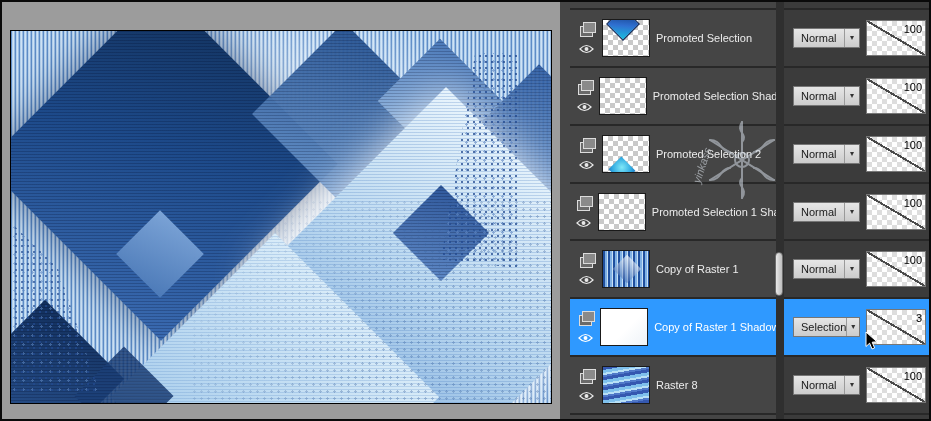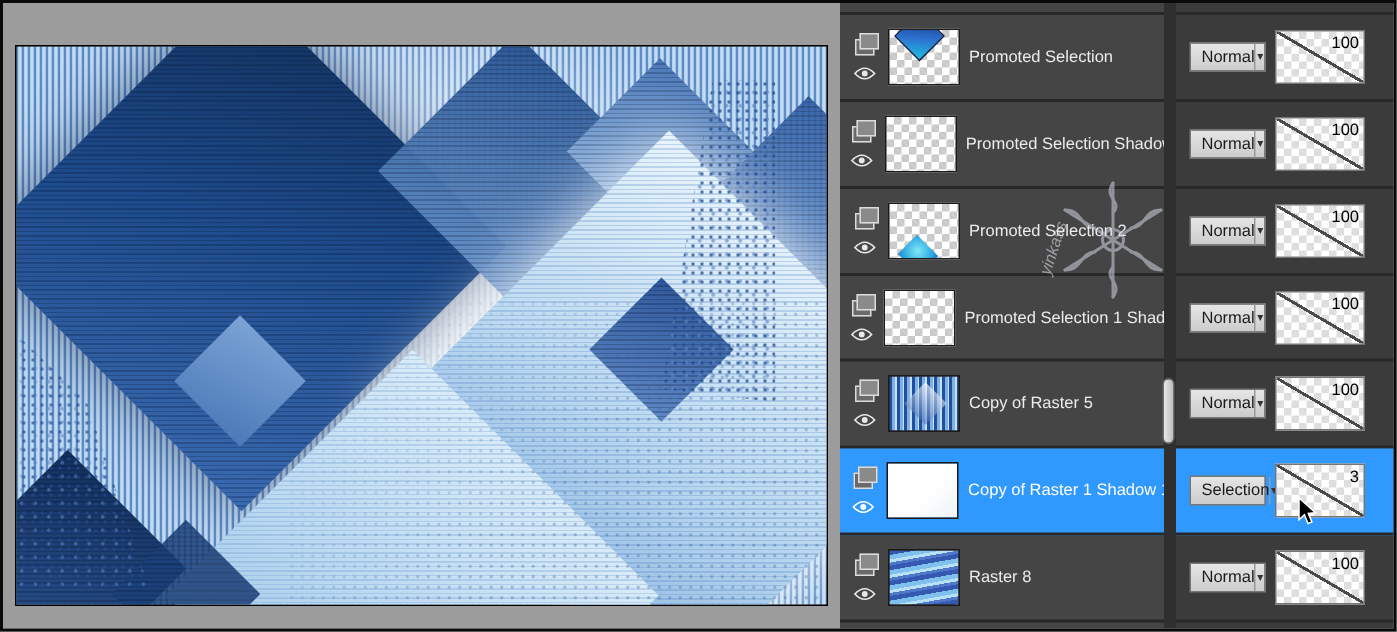--- a/index.html
+++ b/index.html
@@ -59,21 +59,21 @@
       -webkit-mask-image:linear-gradient(135deg, rgba(0,0,0,0) 10%, #000 60%);
       mask-image:linear-gradient(135deg, rgba(0,0,0,0) 10%, #000 60%);}
   
   .panel-left{position:absolute; left:558px; top:0; width:216px; height:100%;
       background:#454545; display:flex; flex-direction:column; padding:6px 0 4px 0; box-sizing:border-box;}
   .scrolltrack{position:absolute; left:774px; top:0; width:8px; height:100%; background:#2f2f2f;}
   .scrollhandle{position:absolute; left:773px; top:250px; width:8px; height:44px;
       background:linear-gradient(90deg,#e8e8e8,#bdbdbd); border:1px solid #6e6e6e; border-radius:4px; box-sizing:border-box;}
   .panel-right{position:absolute; left:782px; top:0; right:0; height:100%;
       background:#3b3b3b; display:flex; flex-direction:column; padding:6px 0 4px 0; box-sizing:border-box;}
-  .lrow{flex:1; display:flex; align-items:center; border-bottom:2px solid #282828; padding-left:6px; position:relative;}
+  .lrow{flex:1; display:flex; align-items:center; border-bottom:2px solid #282828; padding-left:6px; position:relative;margin-left:10px;}
   .lrow:first-child{border-top:2px solid #282828;}
   .rrow{flex:1; display:flex; align-items:center; border-bottom:2px solid #282828; padding-left:9px; box-sizing:border-box;}
   .rrow:first-child{border-top:2px solid #282828;}
   .sel{background:#2f99ff;}
   .licons{width:20px; display:flex; flex-direction:column; align-items:center; gap:7px;}
   .licon-pages{position:relative; width:11px; height:9px; border:1px solid #dcdcdc; background:#6a6a6a; margin-top:4px;}
   .licon-pages::after{content:""; position:absolute; left:2px; top:-5px; width:11px; height:9px;
       border:1px solid #dcdcdc; background:#8a8a8a;}
   .licon-eye{display:block; line-height:0;}
   .lthumb{width:48px; height:38px; margin-left:6px; border:1px solid #1a1a1a; box-sizing:border-box;
@@ -87,21 +87,21 @@
   .t3::after{content:""; position:absolute; left:9px; bottom:-7px; width:20px; height:18px; transform:rotate(45deg);
       background:radial-gradient(circle at 40% 40%, #7fe8f8, #2fa8e0 60%, #1860b0);}
   .t5{background-image:none; background:repeating-linear-gradient(90deg,#1f4f9e 0 2px,#7fb0e4 2px 4px,#c8e0f4 4px 5px);}
   .t5::after{content:""; position:absolute; left:14px; top:8px; width:20px; height:20px; transform:rotate(45deg);
       background:linear-gradient(160deg,rgba(255,255,255,.65),rgba(60,100,170,.5));}
   .t6{background-image:none; background:linear-gradient(135deg,#ffffff 55%,#eef3f8);}
   .t7{background-image:none;
       background:repeating-linear-gradient(170deg,#3558b0 0 3px,#7fc0ec 3px 6px,#b8e0f6 6px 8px,#5078c8 8px 10px);}
   .lname{margin-left:6px; font-size:11px; color:#ececec; white-space:nowrap; overflow:hidden;}
   .sel .lname{color:#fff;}
-  .blend{width:51px; height:20px; background:linear-gradient(#e6e6e6,#cccccc);
+  .blend{width:67px; height:20px; background:linear-gradient(#e6e6e6,#cccccc);
       border:1px solid #767676; box-sizing:border-box; display:flex; align-items:center; flex:none;}
   .blabel{flex:1; padding-left:7px; font-size:11px; color:#1a1a1a;}
   .barrow{width:14px; border-left:1px solid #9a9a9a; text-align:center; font-size:8px; color:#333; line-height:18px;}
   .opacity{width:60px; height:36px; margin-left:6px; border:1px solid #767676; box-sizing:border-box;
       position:relative; flex:none; background-color:#fff;
       background-image:
         linear-gradient(to top right, transparent calc(50% - 1px), #4a4a4a calc(50% - 1px), #4a4a4a calc(50% + 1px), transparent calc(50% + 1px)),
         linear-gradient(45deg,rgba(180,180,180,.45) 25%,transparent 25%,transparent 75%,rgba(180,180,180,.45) 75%),
         linear-gradient(45deg,rgba(180,180,180,.45) 25%,transparent 25%,transparent 75%,rgba(180,180,180,.45) 75%);
       background-size:100% 100%, 10px 10px, 10px 10px;
@@ -197,21 +197,21 @@
       <div class="licons">
         <span class="licon-pages"></span>
         <span class="licon-eye">
           <svg width="15" height="10" viewBox="0 0 16 10">
               <path d="M1 5 Q8 -2.5 15 5 Q8 12.5 1 5 Z" fill="none" stroke="#e8e8e8" stroke-width="1.2"></path>
               <circle cx="8" cy="5" r="2.1" fill="#e8e8e8"></circle>
             </svg>
         </span>
       </div>
       <div class="lthumb t5"></div>
-      <div class="lname">Copy of Raster 5</div>
+      <div class="lname">Copy of Raster 1</div>
     </div>
 
     <div class="lrow sel">
       <div class="licons">
         <span class="licon-pages"></span>
         <span class="licon-eye">
           <svg width="15" height="10" viewBox="0 0 16 10">
               <path d="M1 5 Q8 -2.5 15 5 Q8 12.5 1 5 Z" fill="none" stroke="#ffffff" stroke-width="1.2"></path>
               <circle cx="8" cy="5" r="2.1" fill="#ffffff"></circle>
             </svg>

